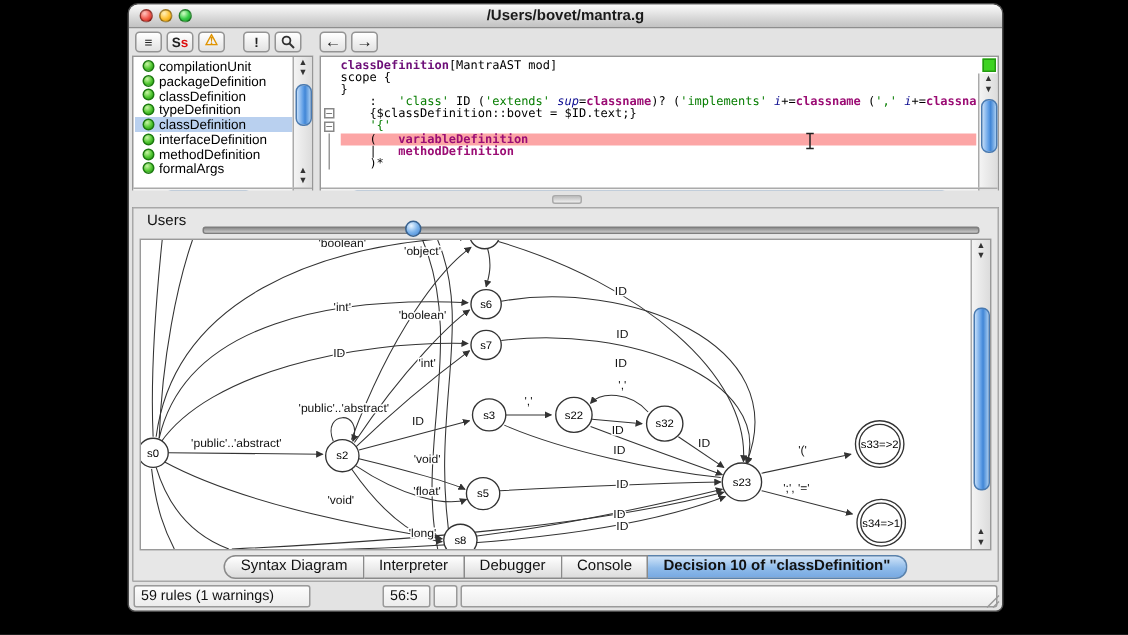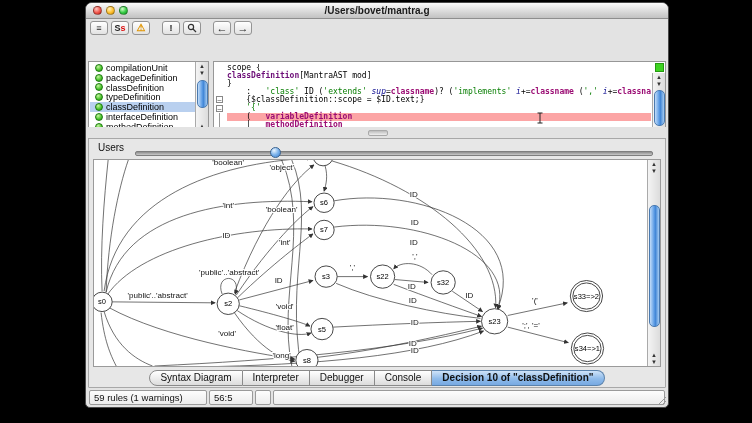--- a/index.html
+++ b/index.html
@@ -20,21 +20,21 @@
   
   .toolbar{position:absolute;left:4px;top:17px;right:4px;height:16px;display:flex;align-items:center;gap:3px;}
   .tb-btn{height:14px;min-width:18px;box-sizing:border-box;background:linear-gradient(#ffffff,#e2e2e2);
     border:1px solid #949494;border-radius:3px;display:flex;align-items:center;justify-content:center;
     font-size:9px;font-weight:bold;color:#222;padding:0 2px;}
   .tb-btn.gap{margin-left:9px;}
   .tb-btn .red-s{color:#d11;}
   .tb-btn .warn{color:#e09400;font-size:10px;line-height:10px;}
   .tb-btn .nav{font-size:11px;line-height:11px;}
   
-  .workspace{position:absolute;left:2px;top:34px;right:2px;height:90px;margin-top:24px;}
+  .workspace{position:absolute;left:2px;top:34px;right:2px;height:102px;}
   .rules-panel{position:absolute;left:0;top:0;width:121px;bottom:0;background:#fff;border:1px solid #979797;box-sizing:border-box;}
   .rules-view{position:absolute;left:1px;top:1px;right:13px;bottom:13px;overflow:hidden;}
   .rule-row{height:9.8px;display:flex;align-items:center;gap:3px;padding-left:5px;font-size:9px;color:#000;white-space:nowrap;}
   .rule-row.sel{background:#b9d0ef;}
   .rule-icon{width:8px;height:8px;border-radius:50%;flex:0 0 8px;
     background:radial-gradient(circle at 35% 28%,#c9f5a5,#52c832 55%,#1f8c12);border:1px solid #1d7a10;box-sizing:border-box;}
   
   .sbv{position:absolute;width:13px;background:linear-gradient(90deg,#f4f4f4,#dcdcdc);border-left:1px solid #aaa;box-sizing:border-box;}
   .sbh{position:absolute;height:13px;background:linear-gradient(#f4f4f4,#dcdcdc);border-top:1px solid #aaa;box-sizing:border-box;}
   .sb-ar{position:absolute;left:0;right:0;text-align:center;font-size:6px;line-height:6px;color:#333;}
@@ -82,21 +82,21 @@
   .tabs{position:absolute;left:0;right:0;bottom:1px;height:17px;display:flex;justify-content:center;align-items:center;}
   .tab{font-size:10px;color:#111;padding:1px 10px;line-height:12px;background:linear-gradient(#ffffff,#dcdcdc);
     border:1px solid #8a8a8a;border-left:none;white-space:nowrap;}
   .tab:first-child{border-left:1px solid #8a8a8a;border-radius:8px 0 0 8px;}
   .tab:last-child{border-radius:0 8px 8px 0;}
   .tab.on{background:linear-gradient(#cfe3f8,#8fbbea 55%,#77a9e2);font-weight:bold;border-color:#5a82ac;}
   
   .statusbar{position:absolute;left:3px;right:3px;bottom:2px;height:15px;display:flex;gap:2px;}
   .cell{box-sizing:border-box;border:1px solid #9a9a9a;border-radius:2px;background:linear-gradient(#fdfdfd,#ececec);
     font-size:9.5px;line-height:13px;padding:0 4px;color:#111;white-space:nowrap;overflow:hidden;}
-  .c0{width:118px;}.c1{width:44px;}.c2{width:16px;}.c3{flex:1;}
+  .c0{width:118px;}.c1{width:32px;margin-left:46px;}.c2{width:16px;}.c3{flex:1;}
   .grip{position:absolute;right:1px;bottom:1px;width:11px;height:11px;}
 </style>
 </head>
 <body>
 
 <div class="stage">
   <div class="window">
 
     <div class="titlebar">
       <div class="traffic">
@@ -190,25 +190,25 @@
 
       <div class="vsplit"></div>
 
       <div class="editor">
         <div class="gutter" id="gutter">
             <div class="fold" style="top: 34.4px;">–</div>
             <div class="fold" style="top: 42.5px;">–</div>
             <div class="foldline" style="top: 50.6px; height: 24px;"></div>
           </div>
         <div class="code" id="code">
+            <div class="cl"><span class="ruledef">classDefinition</span><span class="plain">[MantraAST mod]</span></div>
             <div class="cl"><span class="plain">scope {</span></div>
-            <div class="cl"><span class="ruledef">classDefinition</span><span class="plain">[MantraAST mod]</span></div>
             <div class="cl"><span class="plain">}</span></div>
             <div class="cl"><span class="plain">    :   </span><span class="lit">'class'</span><span class="plain"> ID (</span><span class="lit">'extends'</span><span class="plain"> </span><span class="lbl">sup</span><span class="plain">=</span><span class="ruleref">classname</span><span class="plain">)? (</span><span class="lit">'implements'</span><span class="plain"> </span><span class="lbl">i</span><span class="plain">+=</span><span class="ruleref">classname</span><span class="plain"> (</span><span class="lit">','</span><span class="plain"> </span><span class="lbl">i</span><span class="plain">+=</span><span class="ruleref">classname</span></div>
-            <div class="cl"><span class="plain">    {$classDefinition::scope = $ID.text;}</span></div>
+            <div class="cl"><span class="plain">    {$classDefinition::bovet = $ID.text;}</span></div>
             <div class="cl"><span class="plain">    </span><span class="lit">'{'</span></div>
             <div class="cl hl"><span class="plain">    (   </span><span class="ruleref">variableDefinition</span></div>
             <div class="cl"><span class="plain">    |   </span><span class="ruleref">methodDefinition</span></div>
             <div class="cl"><span class="plain">    )*</span></div>
           </div>
         <div class="green-ind"></div>
         <svg class="ibeam" style="left:322px;top:50px;" width="8" height="12">
           <path d="M1.5,1 h5 M4,1 v10 M1.5,11 h5" stroke="#222" stroke-width="1" fill="none"></path>
         </svg>
         <div class="sbv" style="right:0;top:11px;bottom:13px;">

